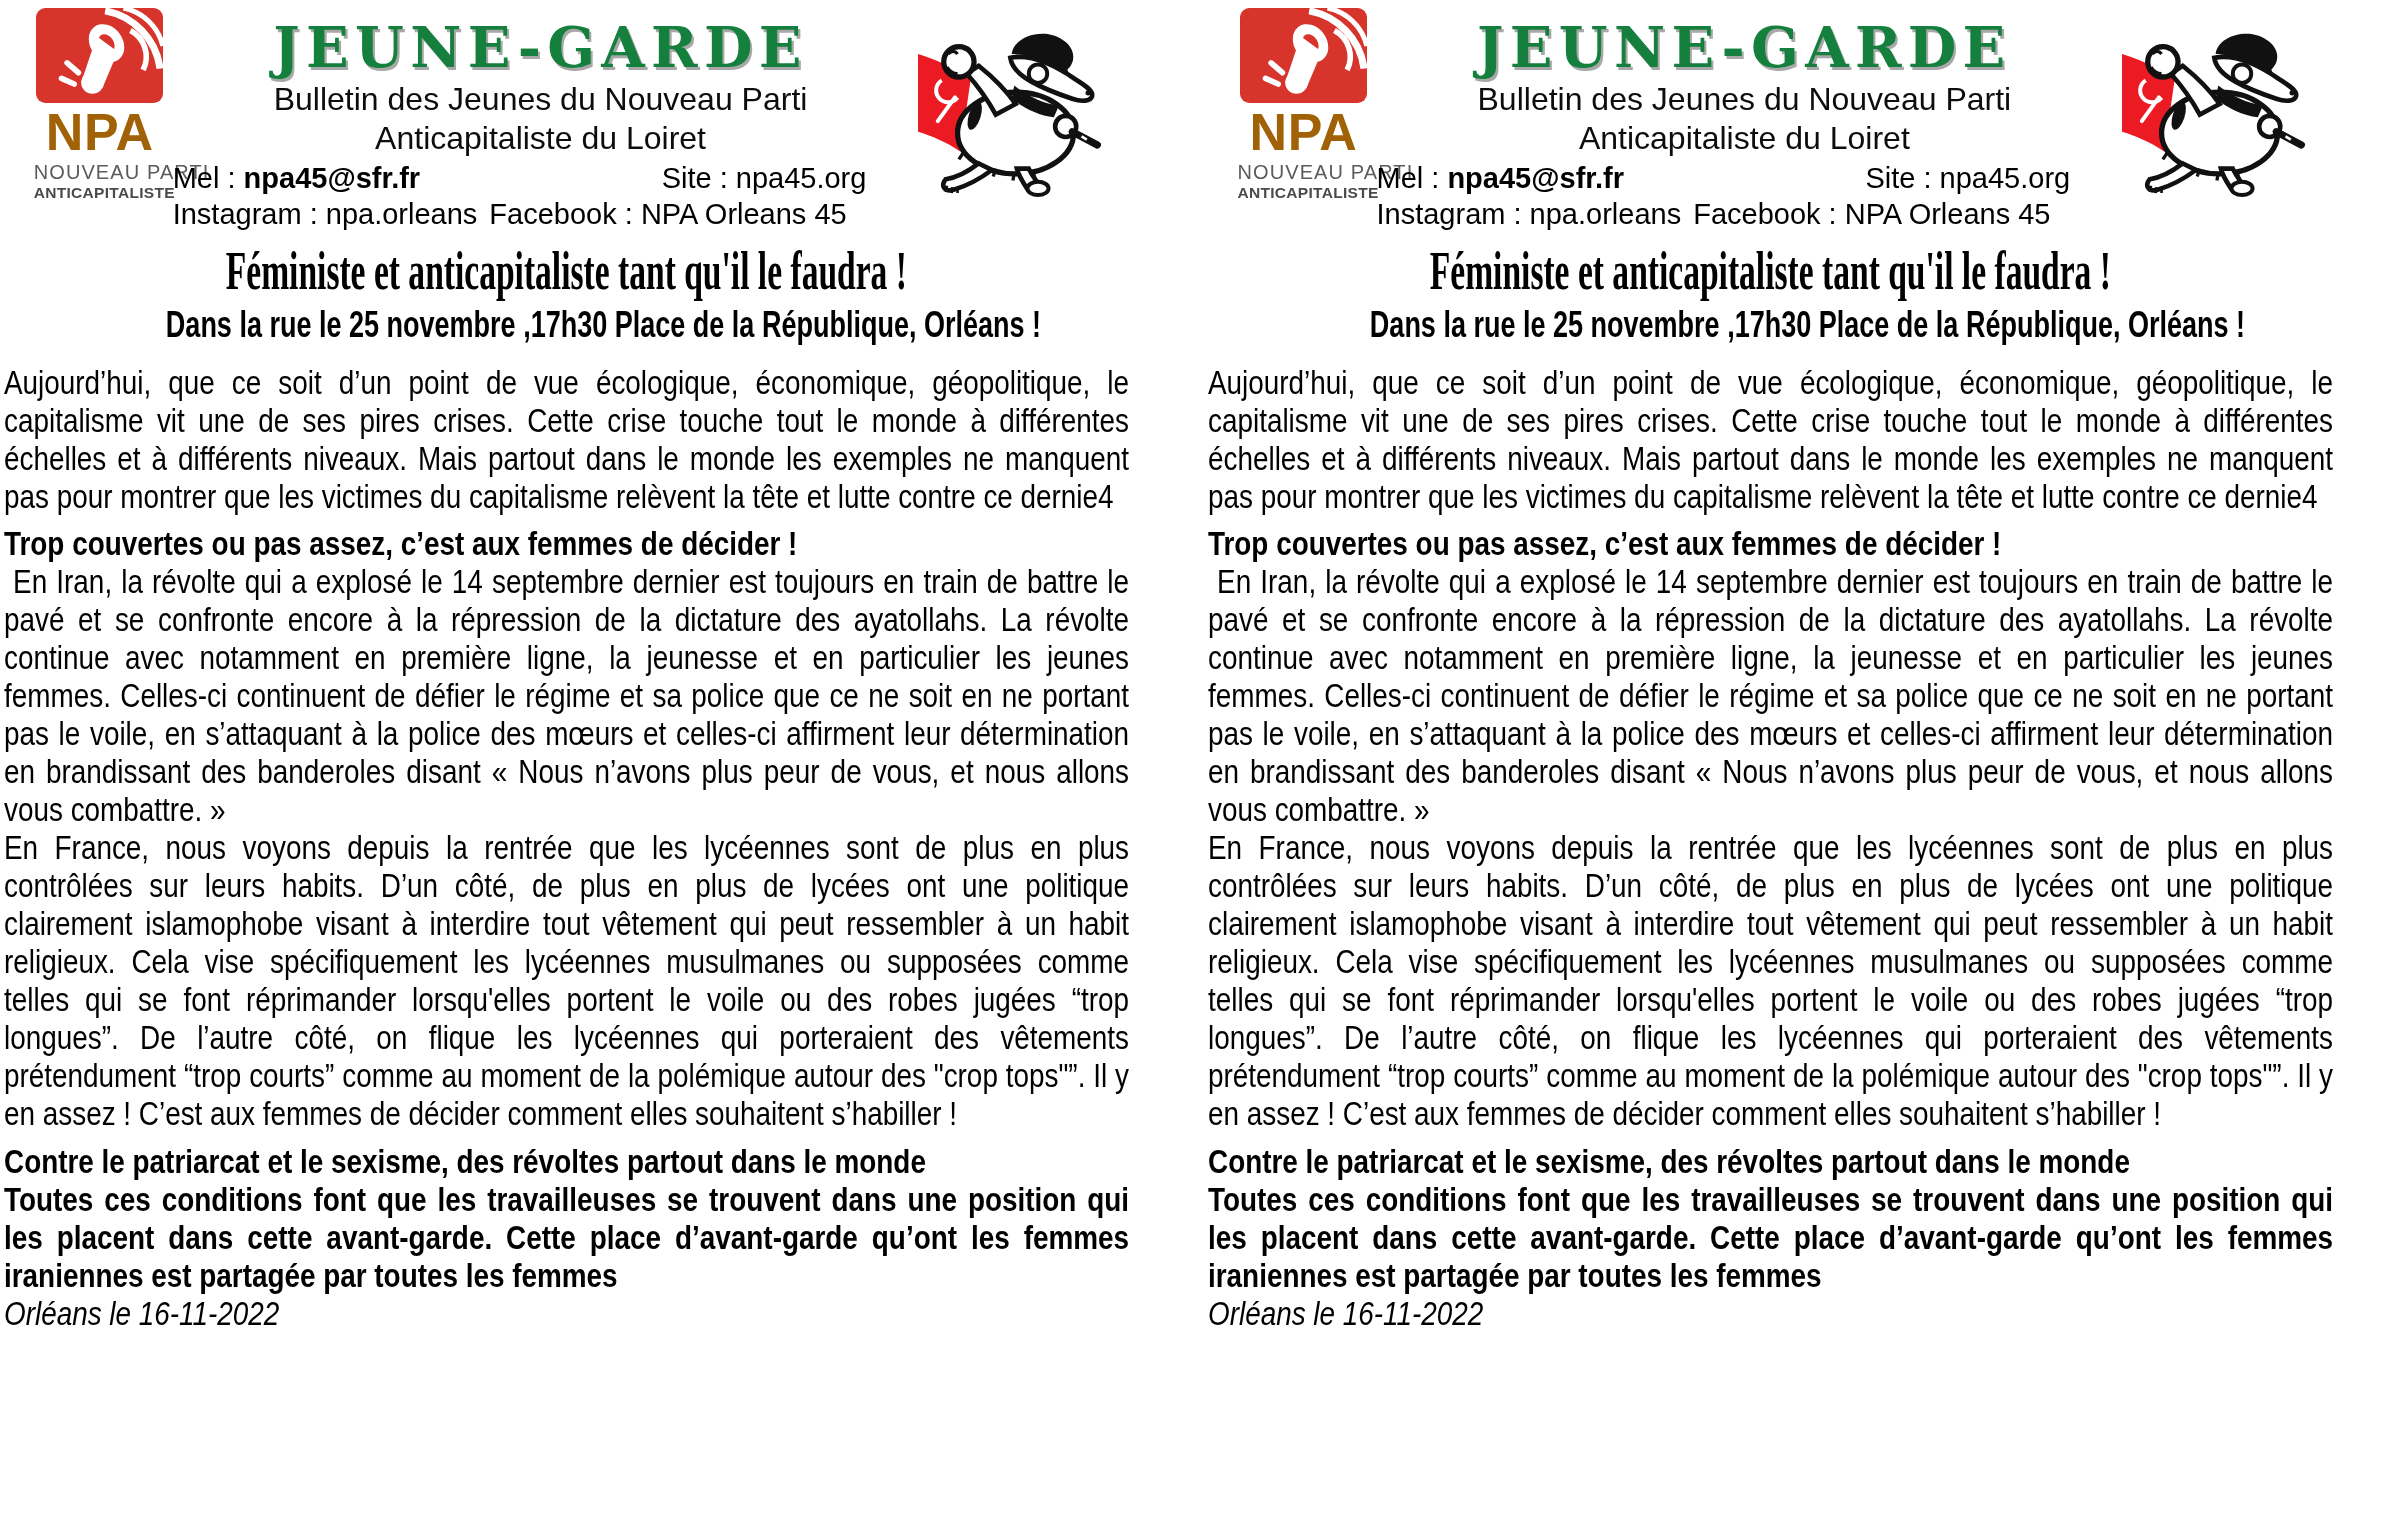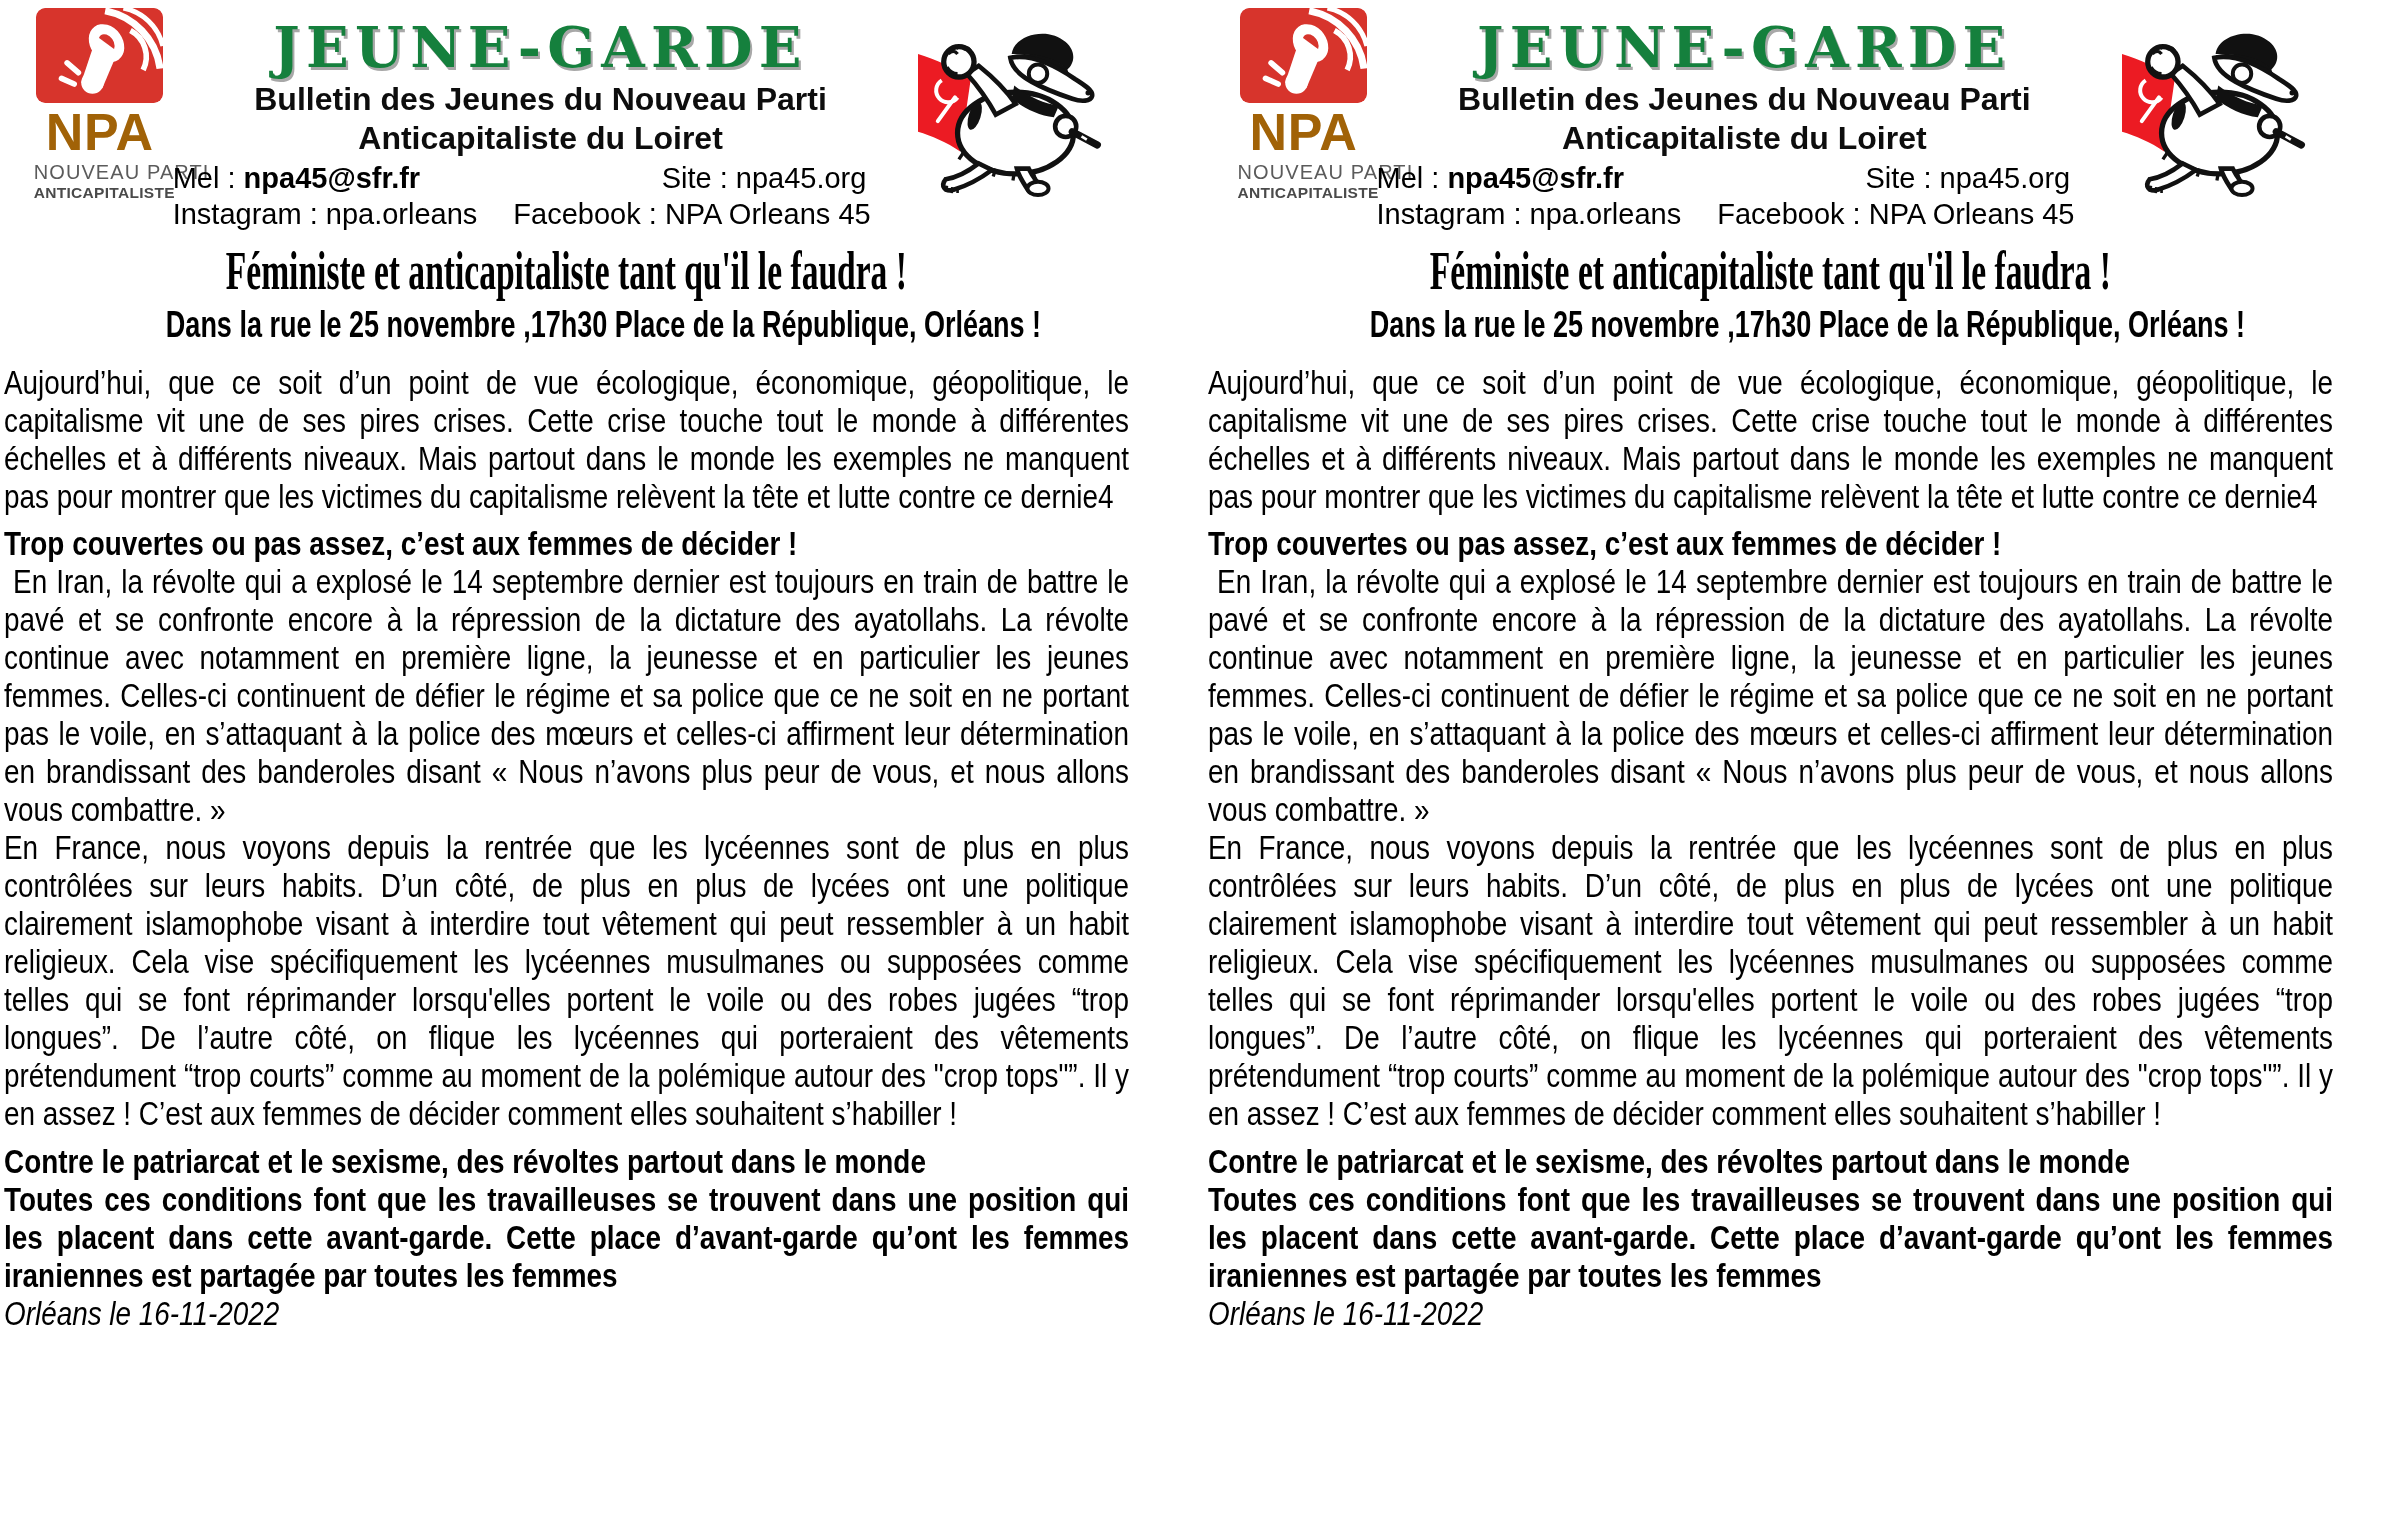--- a/index.html
+++ b/index.html
@@ -16,24 +16,24 @@
             background:var(--color-logo_red,#d7342c);margin:0 auto;}
   .npa-acronym{font-size:52px;font-weight:900;letter-spacing:0.7px;line-height:1.02;
                color:#a16207;margin-top:2.8px;}
   .npa-sub1{font-size:20px;color:#5b5b5b;letter-spacing:1.1px;white-space:nowrap;margin-top:1.4px;}
   .npa-sub2{font-size:15.5px;font-weight:700;color:#4a4a4a;letter-spacing:0.3px;white-space:nowrap;}
 
   .masthead-center{flex:1 1 auto;text-align:center;padding-top:5.6px;min-width:0;}
   .bulletin-title{font-family:"DejaVu Serif",serif;font-weight:700;font-size:56px;
                   letter-spacing:6.3px;white-space:nowrap;color:#15803d;
                   text-shadow:2.1px 2.8px 0 #a8a8a8;}
-  .masthead-sub{font-size:32px;line-height:1.15;margin-top:1.4px;color:#0d0d0d;font-weight:bold;}
+  .masthead-sub{font-size:32px;line-height:1.15;margin-top:1.4px;color:#0d0d0d;}
   .contact-line{display:flex;justify-content:space-between;font-size:29px;
                 margin-top:5.6px;padding:0 49px 0 7px;white-space:nowrap;gap:8px;}
-  .contact-line2{display:flex;gap:36px;font-size:29px;margin-top:2.8px;
+  .contact-line2{display:flex;gap:12px;font-size:29px;margin-top:2.8px;
                  padding-left:7px;white-space:nowrap;}
   .mole{flex:0 0 auto;width:211px;height:186px;margin-left:2.8px;margin-top:7px;}
 
   
   .headline-wrap{text-align:center;margin-top:22.5px;height:62px;font-family:Liberation Serif, serif;}
   .headline{display:inline-block;white-space:nowrap;font-weight:700;font-size:55px;
             transform:scaleX(.61);transform-origin:center top;letter-spacing:0;}
   .subheadline-wrap{text-align:left;margin-top:2.8px;height:42px;}
   .subheadline{display:inline-block;white-space:nowrap;font-weight:700;font-size:37px;
                transform:scaleX(.73);transform-origin:center top;}

